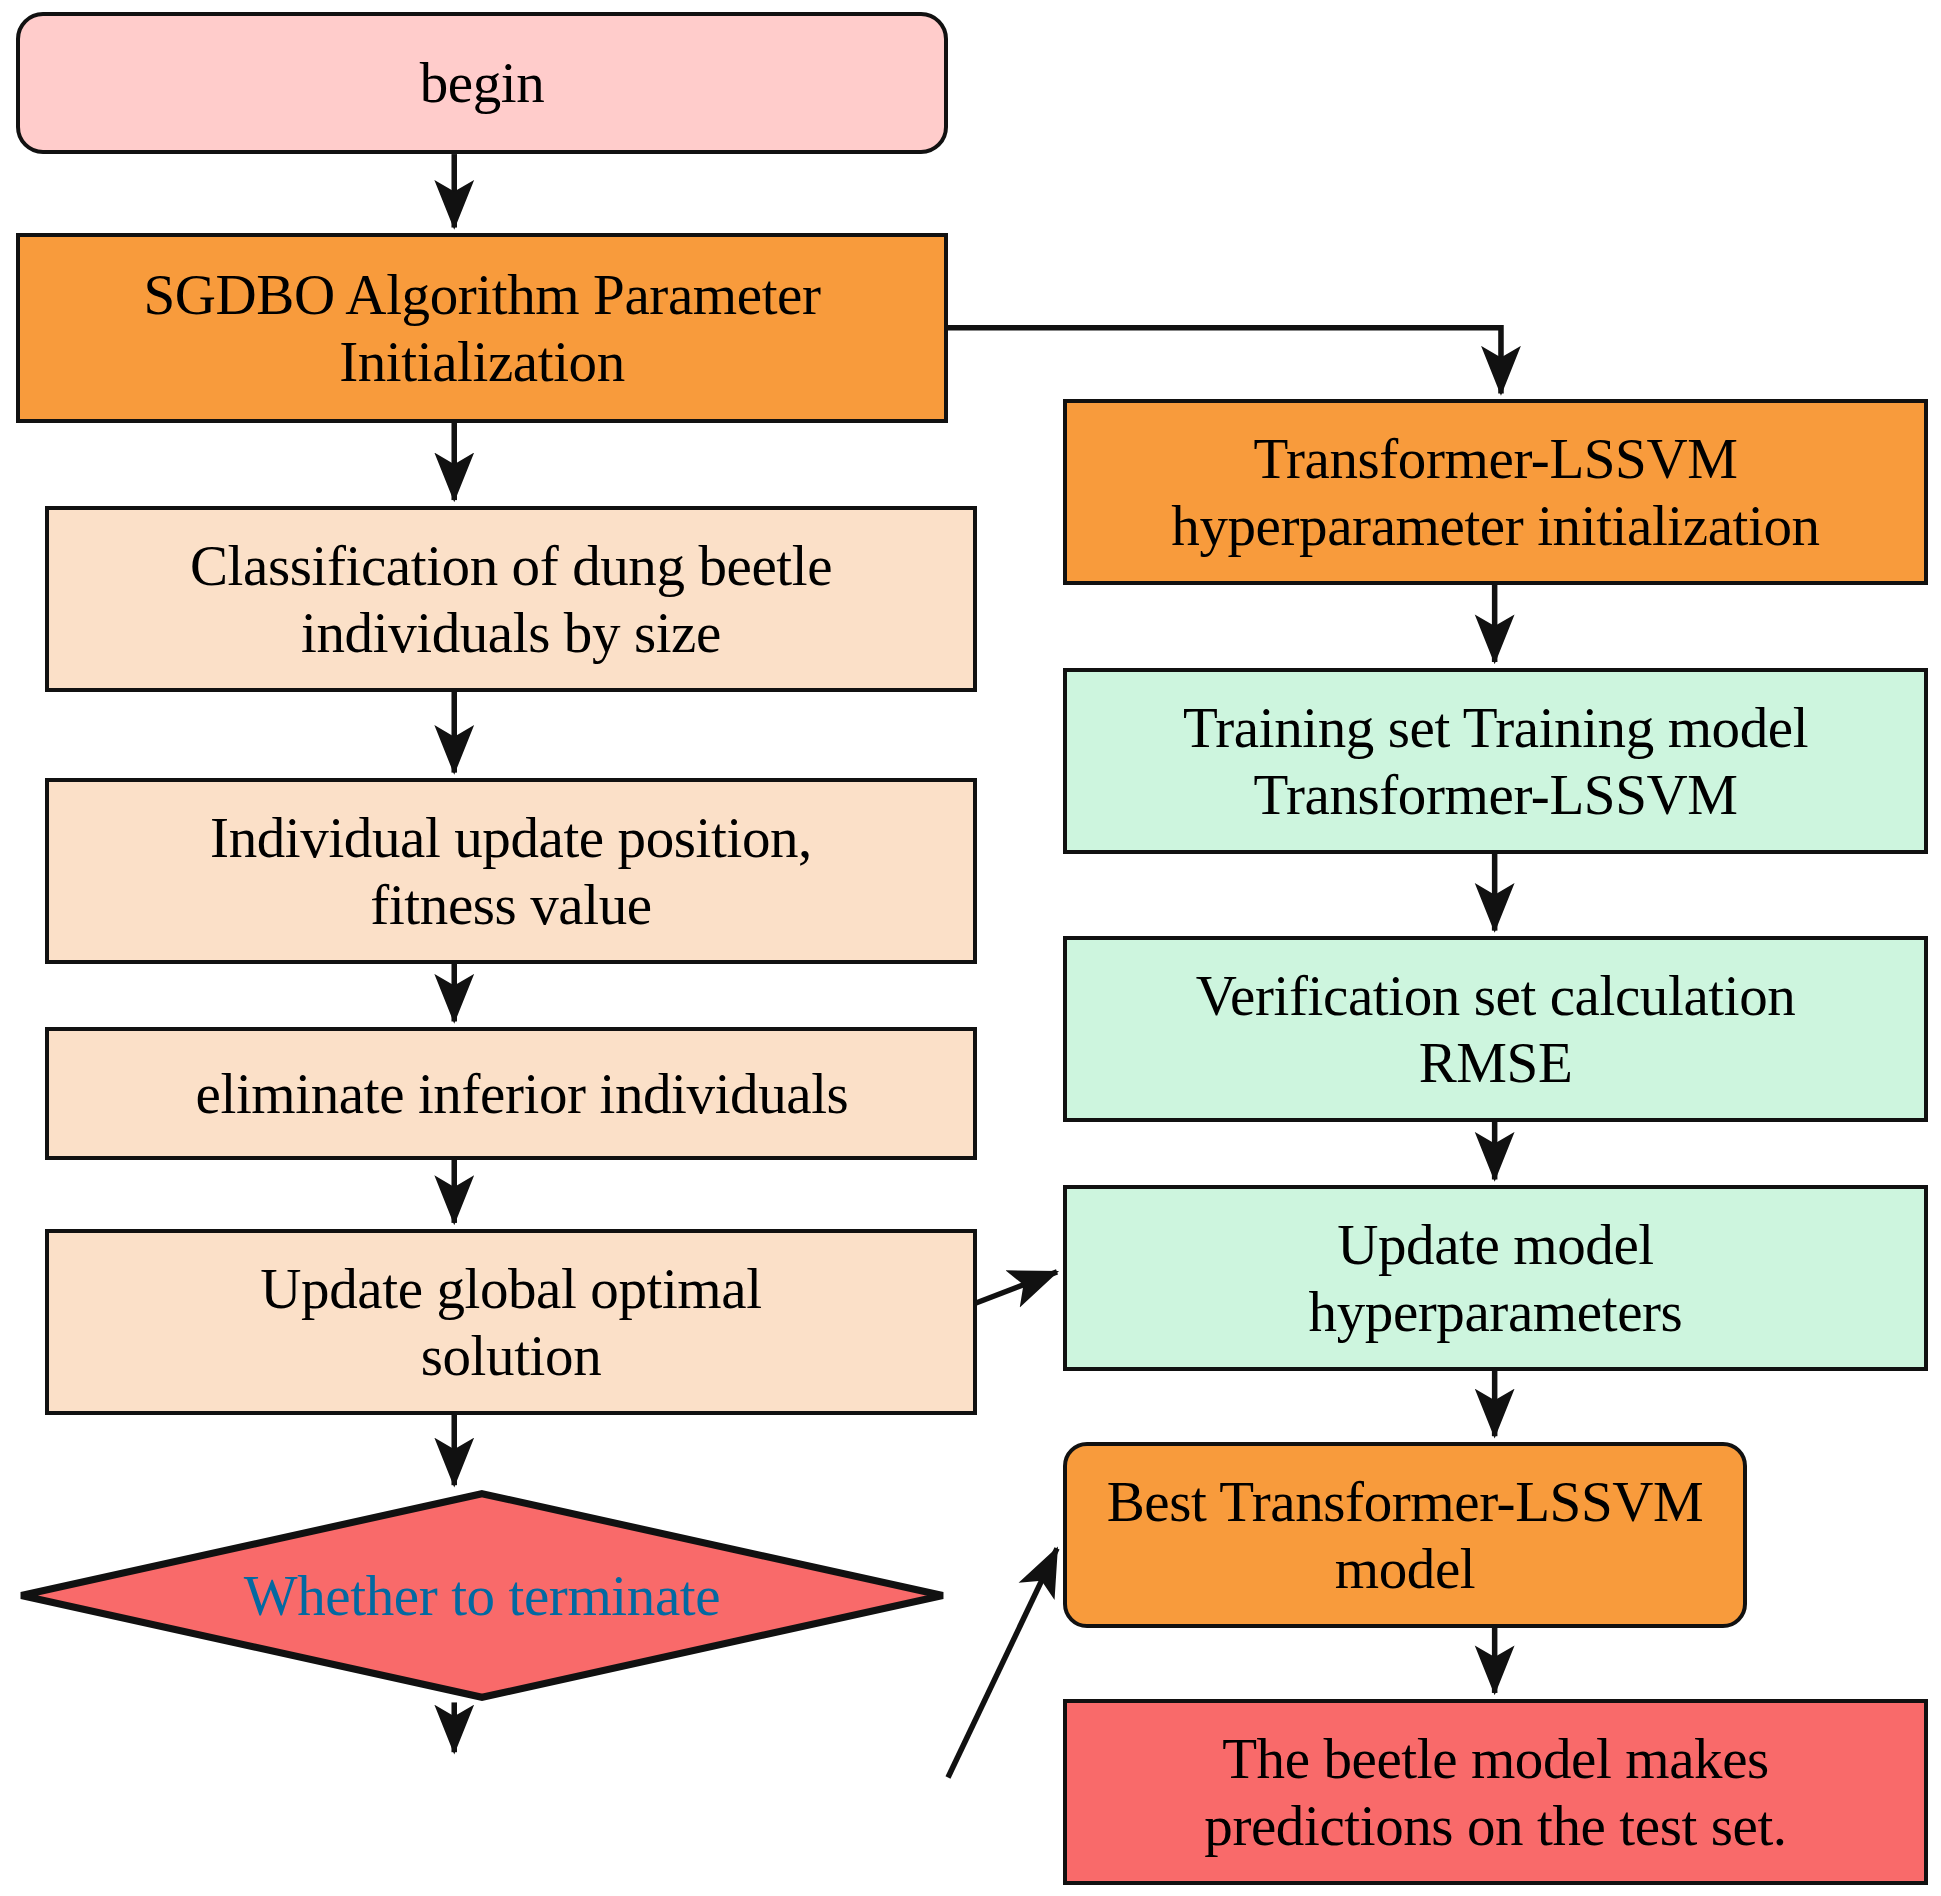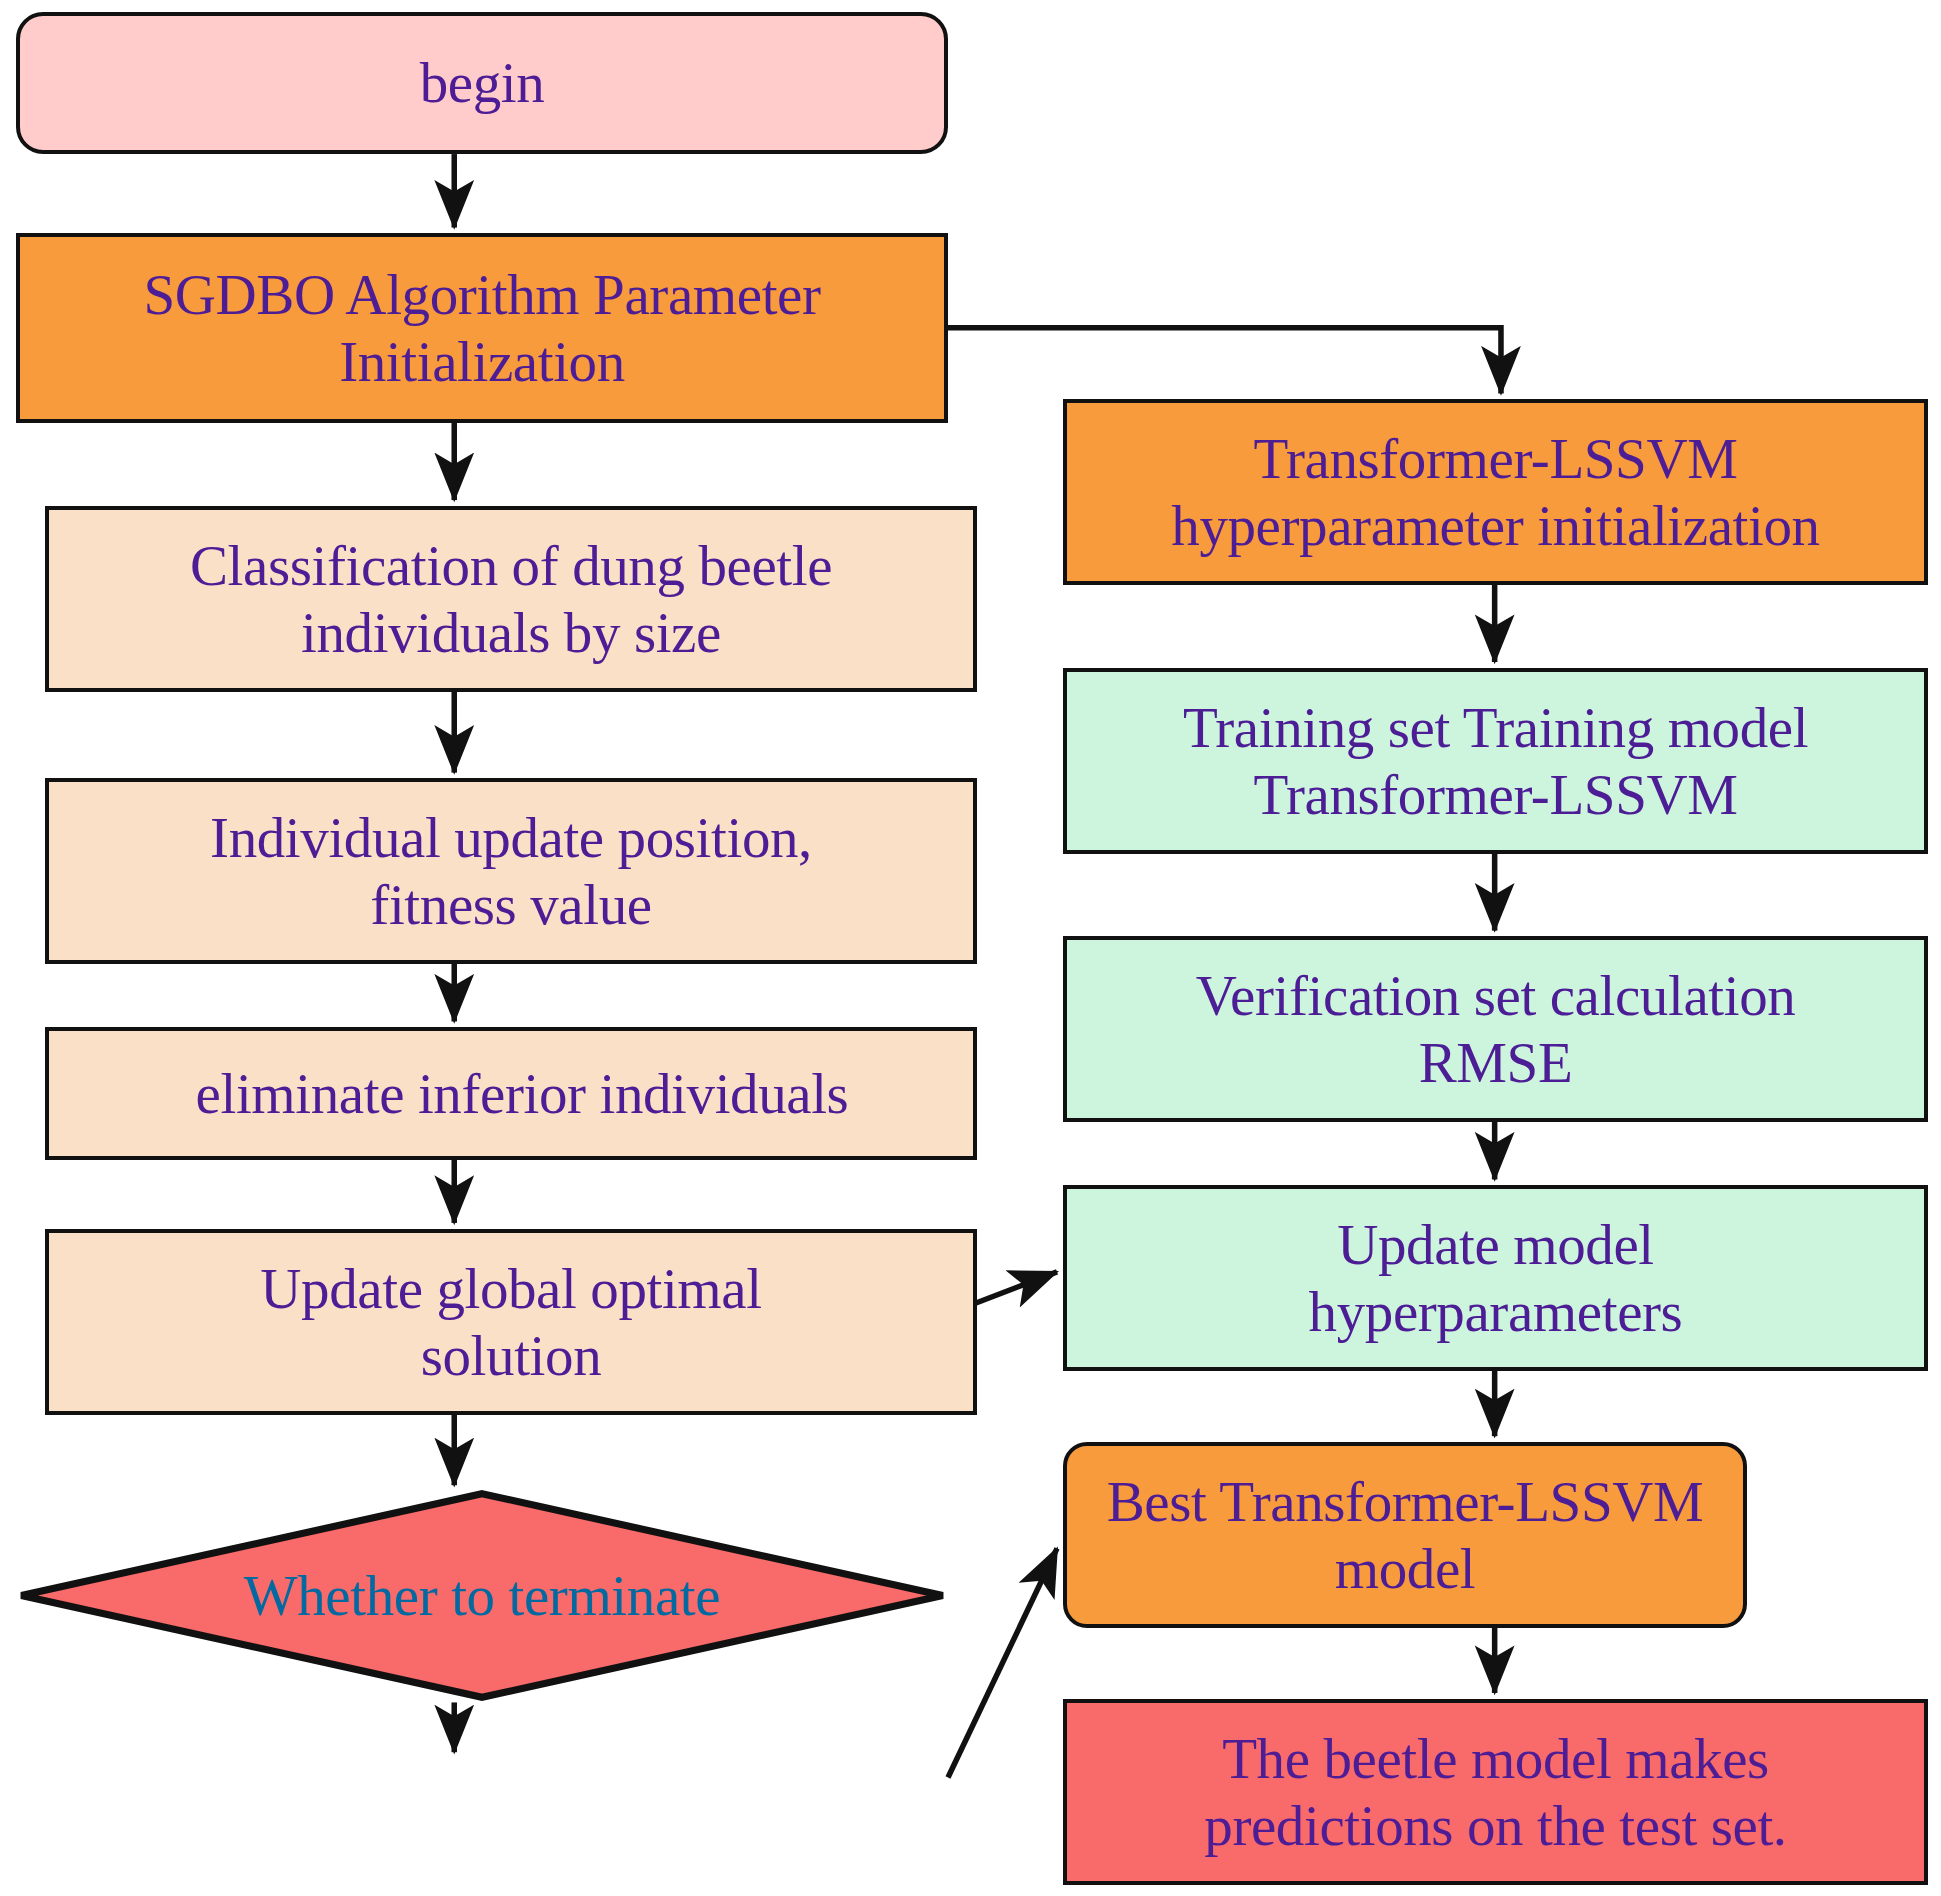--- a/index.html
+++ b/index.html
@@ -18,21 +18,21 @@
     overflow: hidden;
   }
   .node {
     position: absolute;
     box-sizing: border-box;
     border: 4px solid #111111;
     display: flex;
     align-items: center;
     justify-content: center;
     text-align: center;
-    color: #4c1d95;
+    color: #000000;
     line-height: 1.18;
     font-size: 57px;
     padding: 3.2px 8px;
     white-space: pre-line;
     letter-spacing: -0.4px;
   }
   .node.rounded {
     border-radius: 27px;
   }
   .node.fill-pink      { background: #FFCCCB; }

